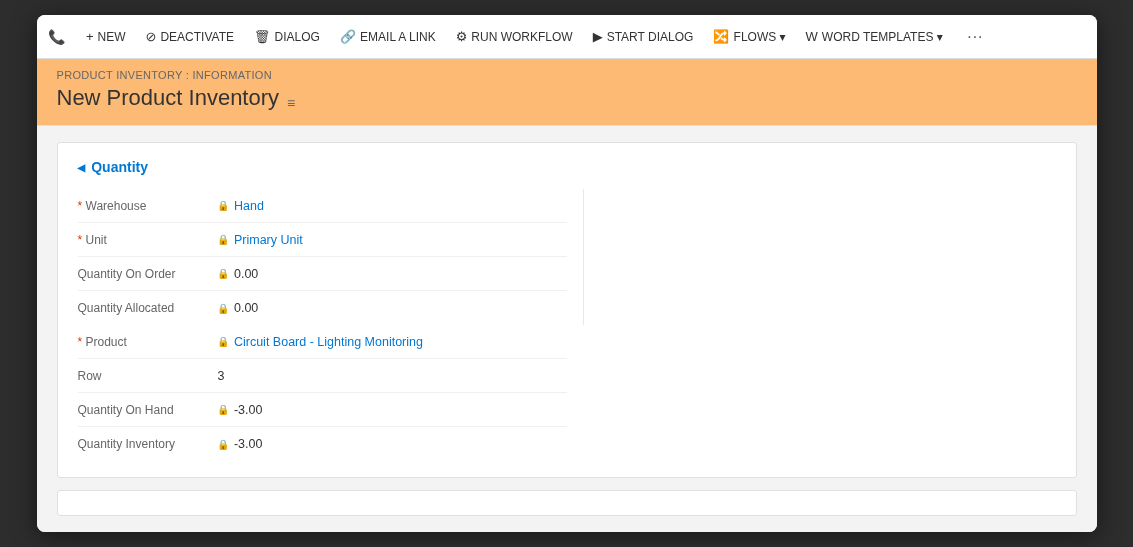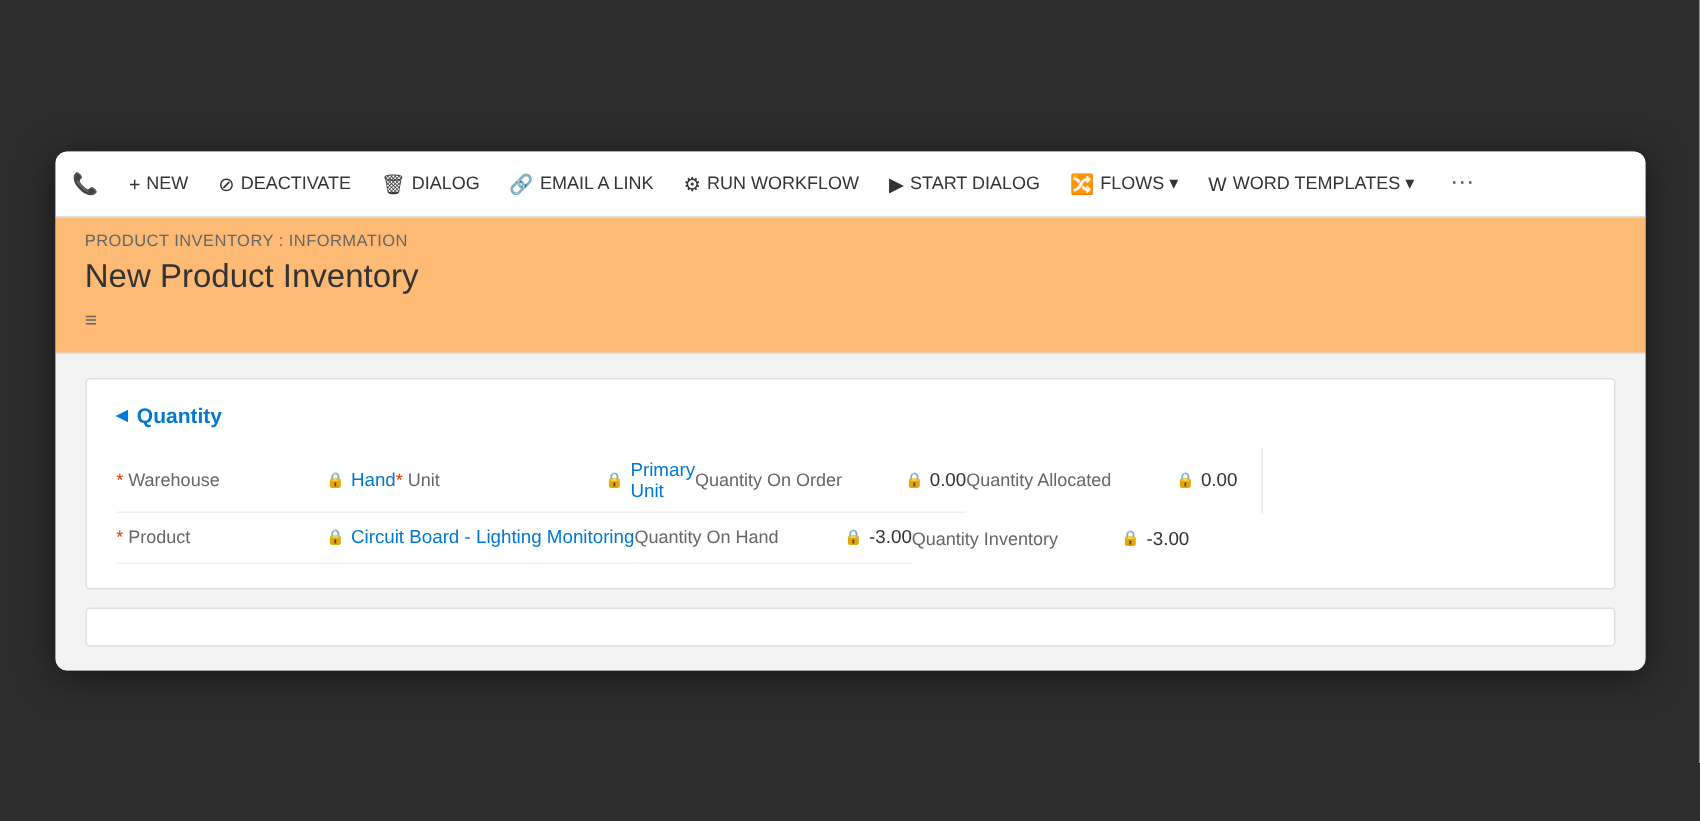--- a/index.html
+++ b/index.html
@@ -59,23 +59,22 @@
       color: #666;
       text-transform: uppercase;
       margin-bottom: 4px;
       letter-spacing: 0.3px;
     }
     .page-title {
       font-size: 22px;
       font-weight: 300;
       color: #333;
       display: flex;
-      align-items: flex-start;
+      align-items: flex-end;
       gap: 8px;
-      flex-direction: column;
     }
     .page-title-icon { font-size: 14px; color: #666; }
 
     
     .content-area {
       background: #f3f3f3;
       padding: 16px 20px;
     }
     .section-card {
       background: #fff;
@@ -97,20 +96,21 @@
     .section-header .collapse-icon { font-size: 10px; color: #0078d4; }
 
     
     .form-grid {
       display: grid;
       grid-template-columns: 1fr 1fr;
       gap: 0;
     }
     .form-col {
       display: flex;
+      flex-direction: column;
       gap: 0;
     }
     .form-row {
       display: flex;
       align-items: center;
       padding: 7px 0;
       border-bottom: 1px solid #f0f0f0;
       min-height: 34px;
     }
     .form-row:last-child { border-bottom: none; }
@@ -254,20 +254,24 @@
 
           <div class="form-row">
             <span class="field-label required">Product</span>
             <span class="field-value link">
               <span class="lock-icon">🔒</span>
               <span>Circuit Board - Lighting Monitoring</span>
             </span>
           </div>
 
 
+          <div class="form-row">
+            <span class="field-label">Row</span>
+            <span class="field-value">3</span>
+          </div>
 
           <div class="form-row">
             <span class="field-label">Quantity On Hand</span>
             <span class="field-value">
               <span class="lock-icon">🔒</span>
               <span>-3.00</span>
             </span>
           </div>
 
           <div class="form-row">

